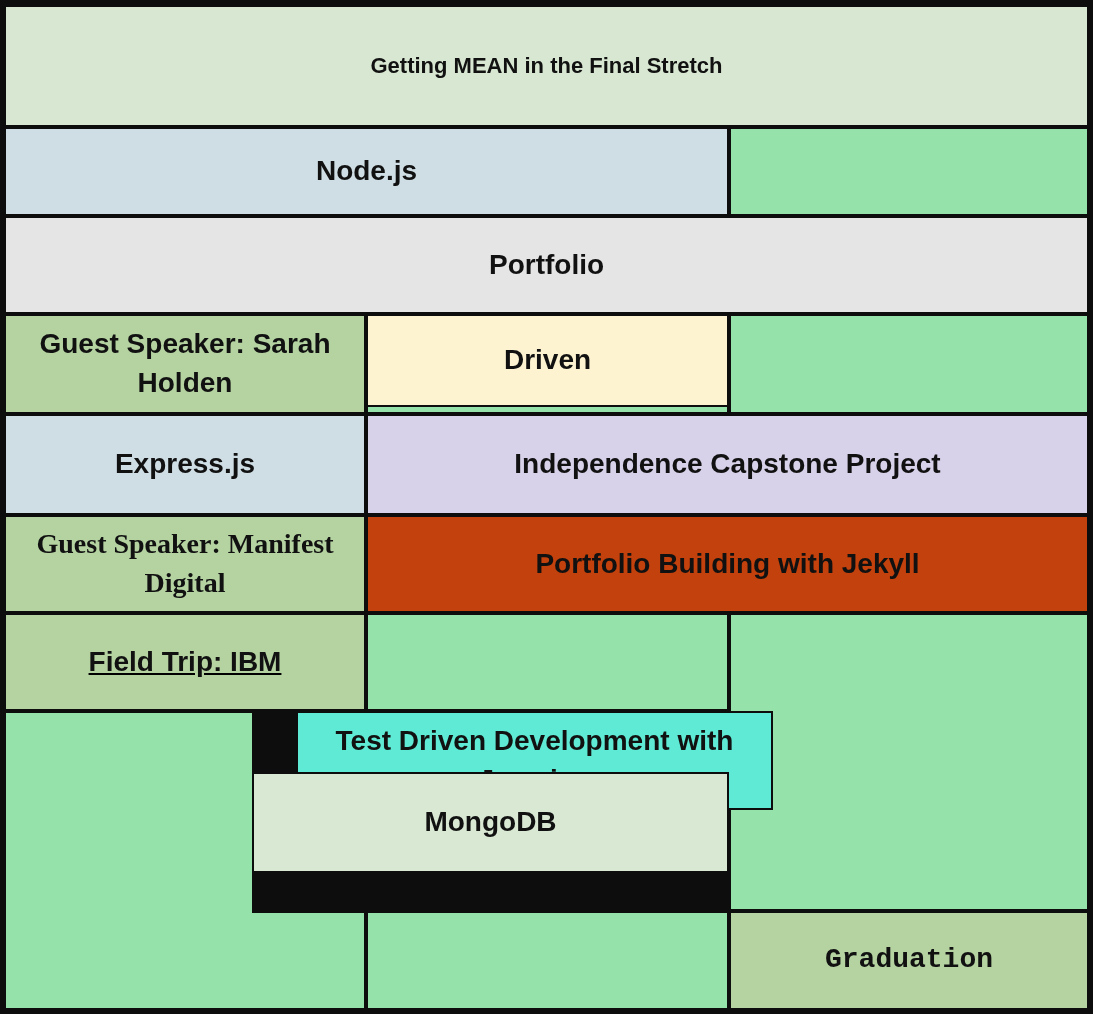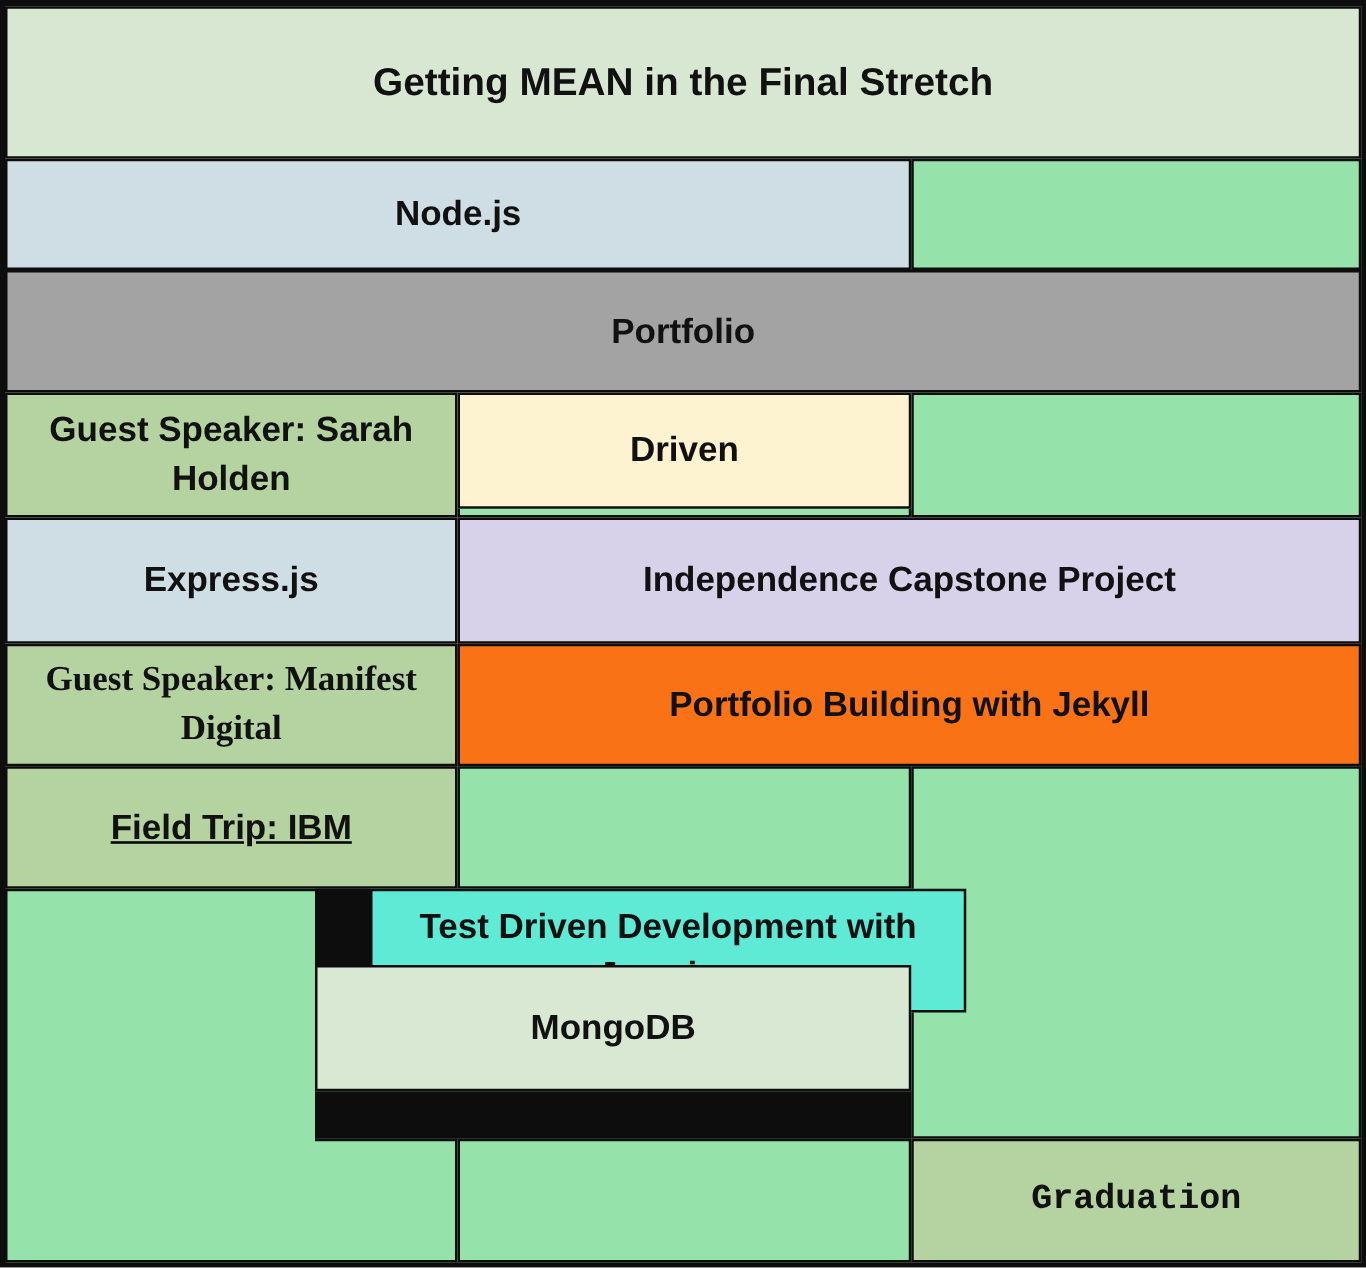--- a/index.html
+++ b/index.html
@@ -20,39 +20,39 @@
   }
   .lbl {
     font-weight:bold;
     font-size:28px;
     line-height:1.38;
     color:#111111;
     text-align:center;
     white-space:pre-line;
     padding:0 8px;
   }
-  .hdr-lbl { font-size:31px; }
+  .hdr-lbl { font-size:22px; }
   .no-br { border-right:none; }
   .no-bl { border-left:none; }
 </style>
 </head>
 <body>
 
 <div id="canvas">
 
   <div class="box" style="left: 4px; top: 5px; width: 1085px; height: 122px; background: rgb(216, 231, 209);">
     <span class="lbl hdr-lbl">Getting MEAN in the Final Stretch</span>
   </div>
 
   <div class="box" style="left: 4px; top: 127px; width: 725px; height: 89px; background: rgb(207, 222, 228);">
     <span class="lbl">Node.js</span>
   </div>
   <div class="box" style="left: 729px; top: 127px; width: 360px; height: 89px; background: rgb(149, 227, 170);"></div>
 
-  <div class="box" style="left: 4px; top: 216px; width: 1085px; height: 98px; background: #a3a3a3;">
+  <div class="box" style="left: 4px; top: 216px; width: 1085px; height: 98px; background: #e5e5e5;">
     <span class="lbl">Portfolio</span>
   </div>
 
   <div class="box" style="left: 4px; top: 314px; width: 362px; height: 100px; background: rgb(180, 211, 161);">
     <span class="lbl">Guest Speaker: Sarah
 Holden</span>
   </div>
   <div class="box" style="left: 366px; top: 314px; width: 363px; height: 100px; background: rgb(149, 227, 170);"></div>
   <div class="box" style="left: 729px; top: 314px; width: 360px; height: 100px; background: rgb(149, 227, 170);"></div>
   <div class="box" style="left: 366px; top: 314px; width: 363px; height: 93px; background: rgb(253, 243, 208);">
@@ -63,21 +63,21 @@
     <span class="lbl">Independence Capstone Project</span>
   </div>
   <div class="box" style="left: 4px; top: 414px; width: 362px; height: 101px; background: rgb(207, 222, 228);">
     <span class="lbl">Express.js</span>
   </div>
 
   <div class="box" style="left: 4px; top: 515px; width: 362px; height: 98px; background: rgb(180, 211, 161); font-family: Liberation Serif, serif;">
     <span class="lbl">Guest Speaker: Manifest
 Digital</span>
   </div>
-  <div class="box" style="left: 366px; top: 515px; width: 723px; height: 98px; background: #f97316; justify-content: center;">
+  <div class="box" style="left: 366px; top: 515px; width: 723px; height: 98px; background: #c2410c; justify-content: center;">
     <span class="lbl">Portfolio Building with Jekyll</span>
   </div>
 
   <div class="box" style="left: 4px; top: 613px; width: 362px; height: 98px; background: rgb(180, 211, 161); text-decoration: underline;">
     <span class="lbl">Field Trip: IBM</span>
   </div>
   <div class="box" style="left: 366px; top: 613px; width: 363px; height: 98px; background: rgb(149, 227, 170);"></div>
   <div class="box" style="left: 729px; top: 613px; width: 360px; height: 298px; background: rgb(149, 227, 170);"></div>
 
   <div class="box no-br" style="left: 4px; top: 711px; width: 248px; height: 299px; background: rgb(149, 227, 170);"></div>

